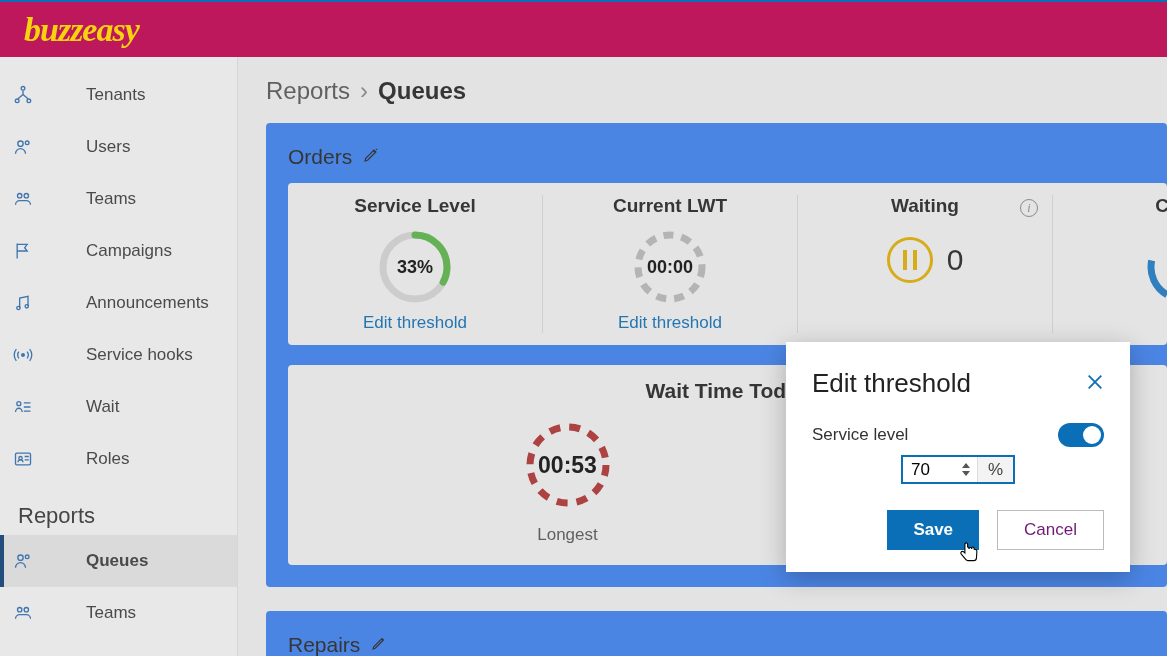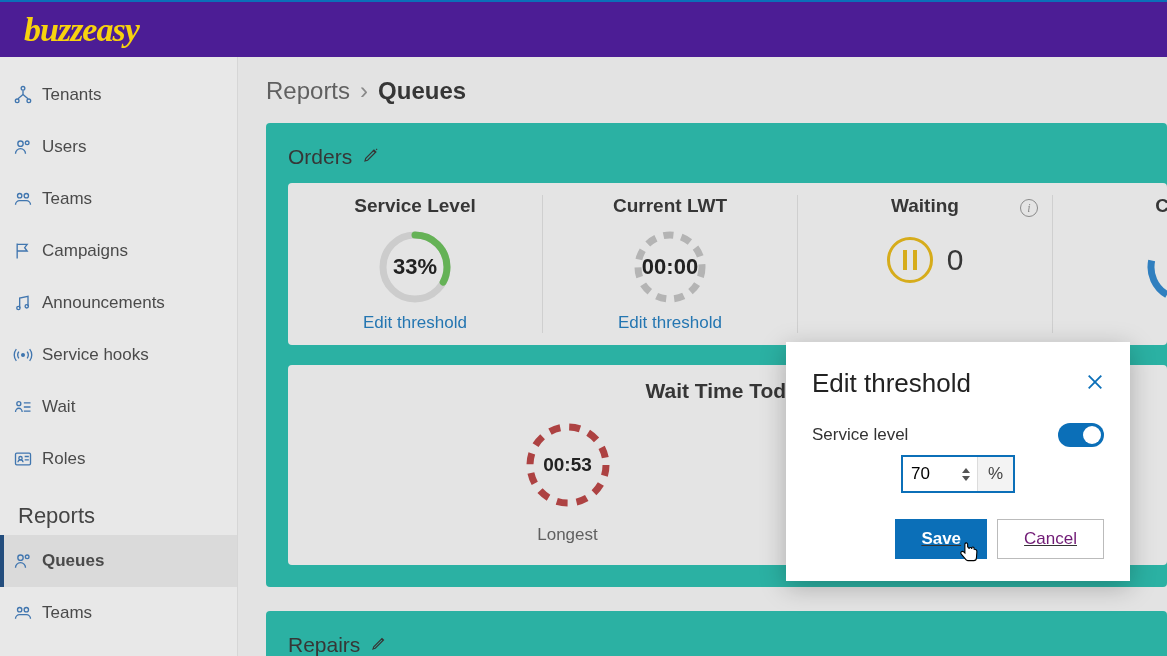--- a/index.html
+++ b/index.html
@@ -8,21 +8,21 @@
     background: #f5f5f5;
     color: #333;
     width: 1167px;
     height: 656px;
     overflow: hidden;
     position: relative;
   }
   
   .topbar {
     height: 57px;
-    background: #4c1d95;
+    background: #be185d;
     border-top: 2px solid #0b6fb8;
     display: flex;
     align-items: center;
     padding-left: 24px;
   }
   .logo {
     font-family: "Segoe Script", cursive;
     font-size: 34px;
     color: #f7d20e;
     font-weight: bold;
@@ -41,20 +41,21 @@
     padding-top: 12px;
   }
   .side-item {
     display: flex;
     align-items: center;
     height: 52px;
     padding-left: 12px;
     font-size: 17px;
     color: #3a3a3a;
     cursor: pointer;
+    gap: 44px;
   }
   .side-item .ic {
     width: 22px;
     height: 22px;
     margin-right: 8px;
     color: #2e6fb5;
     display:flex; align-items:center; justify-content:center;
   }
   .side-item svg { width:20px; height:20px; stroke:#2e6fb5; fill:none; stroke-width:1.6; }
   .section-head {
@@ -83,21 +84,21 @@
     padding: 20px 0 18px 28px;
     color: #555;
   }
   .breadcrumb .chev { color:#888; }
   .breadcrumb .current { font-weight: 700; color:#222; }
 
   .panel-area {
     padding: 0 0 0 28px;
   }
   .queue-panel {
-    background: #14b8a6;
+    background: #3b82f6;
     border-radius: 4px;
     padding: 22px 0 22px 22px;
     margin-bottom: 24px;
     margin-right: 0;
   }
   .queue-title {
     font-size: 21px;
     color: #222;
     display: flex;
     align-items: center;
@@ -129,21 +130,21 @@
     color: #222;
     margin-bottom: 10px;
   }
   .circ {
     width: 80px; height:80px;
     display:flex; align-items:center; justify-content:center;
     position:relative;
     margin-bottom:6px;
   }
   .circ svg { width:80px;height:80px; position:absolute; top:0;left:0; }
-  .circ-val { font-size:22px; font-weight:600; color:#222; position:relative; z-index:1;}
+  .circ-val { font-size:18px; font-weight:600; color:#222; position:relative; z-index:1;}
   .edit-link {
     color: #0b6fb8;
     font-size: 17px;
     cursor: pointer;
   }
   .info-ic {
     position:absolute; top:4px; right:14px;
     width:18px;height:18px;border:1px solid #888;border-radius:50%;
     display:flex;align-items:center;justify-content:center;
     font-size:12px;color:#888;font-style:italic;font-family:serif;
@@ -226,21 +227,21 @@
   }
   .toggle .knob { width:18px;height:18px;background:#fff;border-radius:50%;position:absolute;top:3px;right:3px; }
   .num-wrap {
     display:flex;
     justify-content:center;
     margin-bottom:26px;
   }
   .num-group {
     display:flex;
     border:2px solid #0b6fb8;
-    height:38px;
+    height:29px;
   }
   .num-input {
     width:56px;
     border:none;
     font-size:17px;
     padding:0 8px;
     outline:none;
   }
   .spin {
     width:14px;display:flex;flex-direction:column;justify-content:center;align-items:center;
@@ -250,22 +251,21 @@
   .spin .tri { width:0;height:0;border-left:4px solid transparent;border-right:4px solid transparent; }
   .spin .up { border-bottom:5px solid #555; margin-bottom:3px;}
   .spin .dn { border-top:5px solid #555;}
   .suffix {
     width:36px;background:#f3f3f3;display:flex;align-items:center;justify-content:center;font-size:17px;color:#444;
     border-left:1px solid #dcdcdc;
   }
   .btn-row {
     display:flex;
     justify-content:flex-end;
-    gap:10px;
-    text-decoration:underline;
+    gap:18px;
   }
   .btn {
     height:40px;
     padding:0 26px;
     font-size:17px;
     cursor:pointer;
     display:flex;align-items:center;justify-content:center;
   }
   .btn-primary {
     background:#0b6fb8;color:#fff;border:none;font-weight:600;
@@ -465,21 +465,21 @@
 
         <div class="wide-card">
           <div class="wide-title-wrap">
             <div class="wide-title" style="text-align:center">Wait Time Today</div>
           </div>
           <div class="wide-center">
             <div class="circ">
               <svg viewBox="0 0 96 96">
                 <circle cx="48" cy="48" r="38" stroke="#b33030" stroke-width="7" fill="none" stroke-dasharray="11 9"></circle>
               </svg>
-              <span class="circ-val" style="font-size:19px">00:53</span>
+              <span class="circ-val" style="font-size:23px">00:53</span>
             </div>
             <div class="sub-label">Longest</div>
           </div>
         </div>
       </div>
 
       <div class="queue-panel">
         <div class="queue-title">
           <span>Repairs</span>
           <span>

